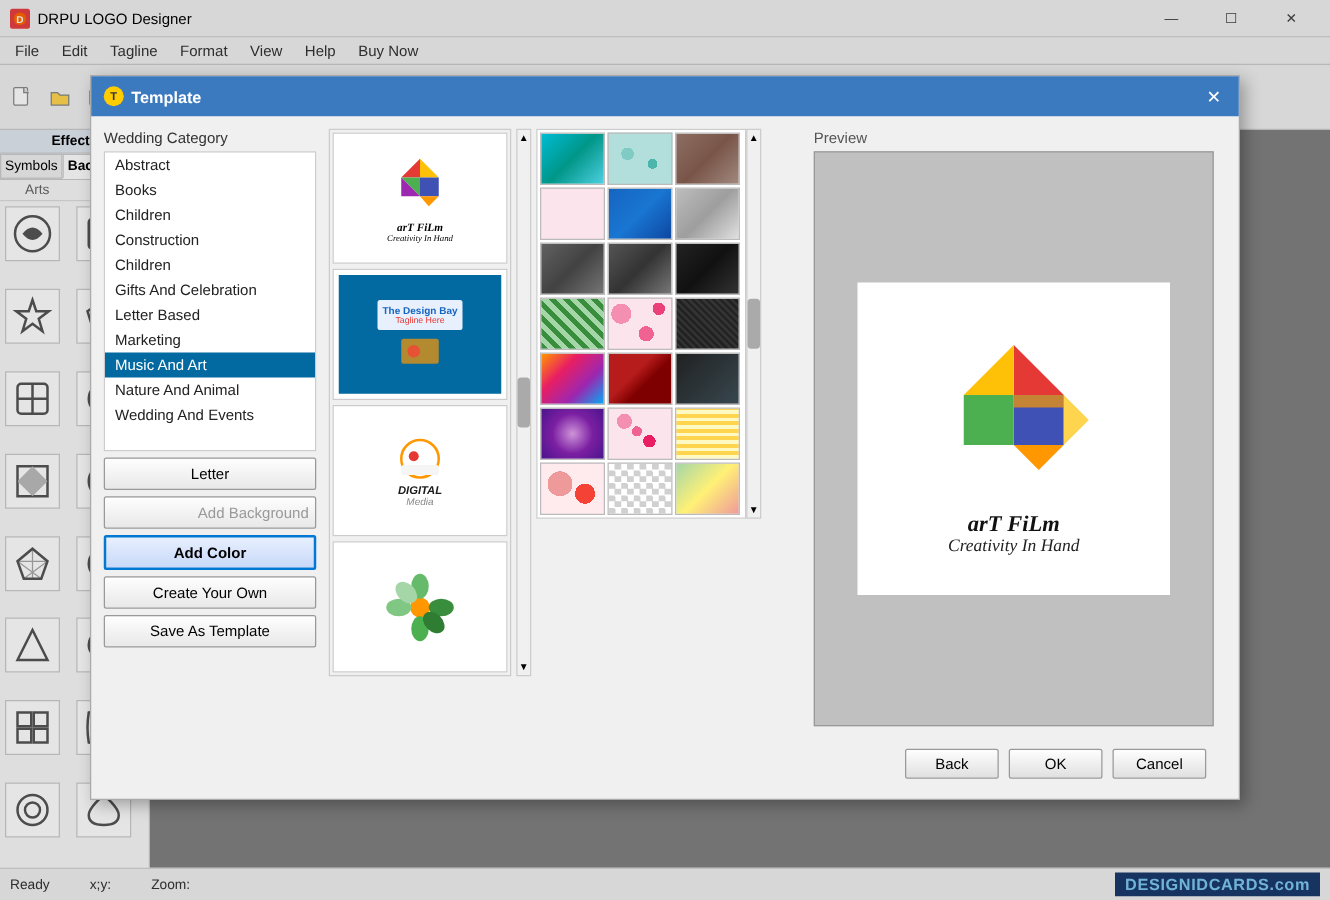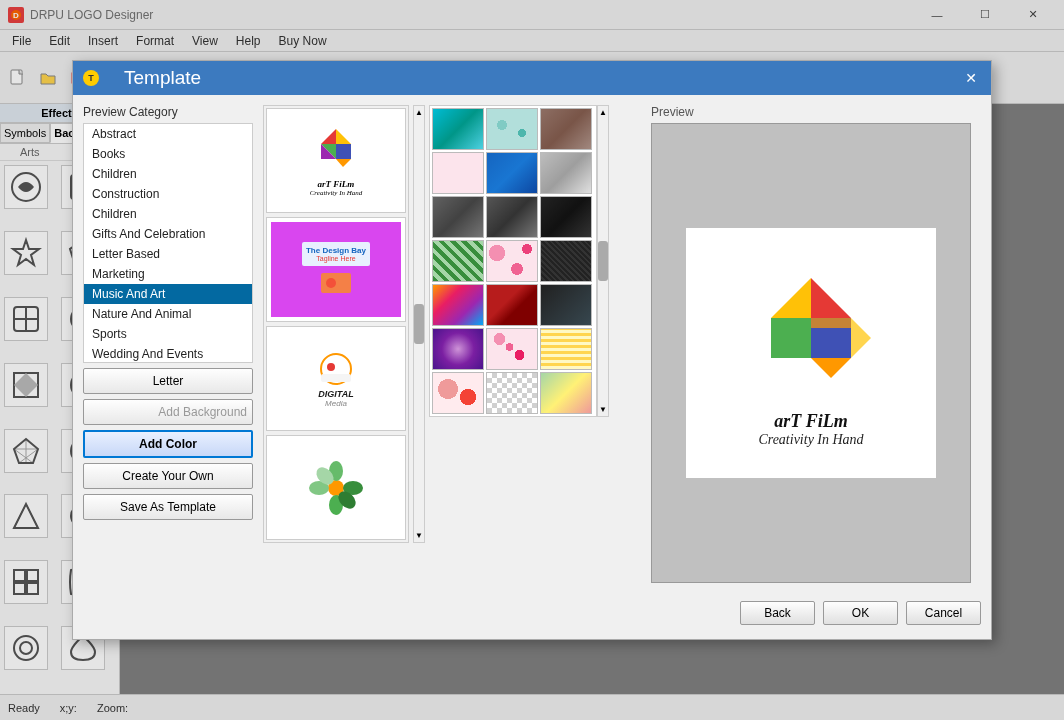--- a/index.html
+++ b/index.html
@@ -35,21 +35,21 @@
       border-radius: 2px;
       display: flex;
       align-items: center;
       justify-content: center;
       color: white;
       font-size: 10px;
       font-weight: bold;
     }
     .title-bar-title {
       font-size: 12px;
-      color: #737373;
+      color: #000000;
     }
     .title-bar-controls {
       display: flex;
       gap: 2px;
     }
     .title-btn {
       width: 46px;
       height: 30px;
       border: none;
       background: transparent;
@@ -192,21 +192,21 @@
       background: #f0f0f0;
       border-top: 1px solid #ccc;
       display: flex;
       align-items: center;
       padding: 0 8px;
       gap: 20px;
       font-size: 11px;
       color: #333;
       justify-content: space-between;
     }
-    .status-left { display: flex; gap: 20px; text-align: center; }
+    .status-left { display: flex; gap: 32px; text-align: center; }
     .status-brand {
       background: #1a3a6b;
       color: white;
       padding: 2px 8px;
       font-size: 13px;
       font-weight: bold;
       letter-spacing: 0.5px;
     }
     .status-brand span { color: #7ec8f0; }
 
@@ -247,23 +247,22 @@
       background: #ffcc00;
       border-radius: 50%;
       display: flex;
       align-items: center;
       justify-content: center;
       font-size: 9px;
       color: #333;
       font-weight: bold;
     }
     .dialog-title-text {
-      font-size: 19px;
-      font-weight: normal;
-      margin-left: 19px;
+      font-size: 13px;
+      font-weight: bold;
     }
     .dialog-close-btn {
       width: 20px;
       height: 20px;
       background: transparent;
       border: none;
       color: white;
       cursor: pointer;
       display: flex;
       align-items: center;
@@ -372,21 +371,21 @@
       align-items: center;
       justify-content: center;
       position: relative;
     }
 
     
     .dialog-footer {
       display: flex;
       justify-content: flex-end;
       gap: 8px;
-      padding: 8px 10px;
+      padding: 8px 26px;
     }
     .footer-btn {
       min-width: 75px;
       padding: 4px 16px;
       border: 1px solid #999;
       background: linear-gradient(to bottom, #fefefe, #e0e0e0);
       cursor: pointer;
       font-size: 12px;
       border-radius: 2px;
     }
@@ -426,21 +425,21 @@
   <div class="title-bar-controls">
     <button class="title-btn">—</button>
     <button class="title-btn">☐</button>
     <button class="title-btn close">✕</button>
   </div>
 </div>
 
 <div class="menu-bar">
   <span class="menu-item">File</span>
   <span class="menu-item">Edit</span>
-  <span class="menu-item">Insert</span>
+  <span class="menu-item">Tagline</span>
   <span class="menu-item">Format</span>
   <span class="menu-item">View</span>
   <span class="menu-item">Help</span>
   <span class="menu-item">Buy Now</span>
 </div>
 
 <div class="toolbar">
   <button class="toolbar-btn">
     <svg width="18" height="18" viewBox="0 0 18 18">
         <rect x="2" y="1" width="11" height="14" rx="1" fill="white" stroke="#888"></rect>
@@ -607,49 +606,51 @@
     <div style="background:#808080; width:600px; height:400px;"></div>
   </div>
 </div>
 
 <div class="status-bar">
   <div class="status-left">
     <span>Ready</span>
     <span>x;y:</span>
     <span>Zoom:</span>
   </div>
+  <div class="status-brand">
+    <span>DESIGNIDCARDS</span><span style="color:#7ec8f0">.com</span>
+  </div>
 </div>
 
 <div class="dialog-overlay">
   <div class="dialog">
 
     <div class="dialog-title-bar">
       <div class="dialog-title-left">
         <div class="dialog-icon">T</div>
         <span class="dialog-title-text">Template</span>
       </div>
       <button class="dialog-close-btn">✕</button>
     </div>
 
     <div class="dialog-body">
 
       <div class="category-panel">
-        <div class="category-title">Preview Category</div>
+        <div class="category-title">Wedding Category</div>
         <div class="category-list">
           <div class="category-item">Abstract</div>
           <div class="category-item">Books</div>
           <div class="category-item">Children</div>
           <div class="category-item">Construction</div>
           <div class="category-item">Children</div>
           <div class="category-item">Gifts And Celebration</div>
           <div class="category-item">Letter Based</div>
           <div class="category-item">Marketing</div>
           <div class="category-item selected">Music And Art</div>
           <div class="category-item">Nature And Animal</div>
-          <div class="category-item">Sports</div>
           <div class="category-item">Wedding And Events</div>
 
         </div>
         <button class="btn-default">Letter</button>
         <button class="btn-add-bg" disabled="">Add Background</button>
         <button class="btn-add-color">Add Color</button>
         <button class="btn-create">Create Your Own</button>
         <button class="btn-save-tpl">Save As Template</button>
       </div>
 
@@ -670,21 +671,21 @@
                       <polygon points="40,20 55,20 55,35 40,35" fill="#3f51b5"></polygon>
                       <polygon points="40,35 55,35 47,43" fill="#ff9800"></polygon>
                       <polygon points="25,20 40,35 25,35" fill="#9c27b0"></polygon>
                     </svg>
                     <div style="font-family:serif; font-size:9px; font-style:italic; font-weight:bold;">arT FiLm</div>
                     <div style="font-family:serif; font-size:7px; font-style:italic;">Creativity In Hand</div>
                   </div>
                 </div>
 
                 <div class="template-card">
-                  <div style="width:130px; height:95px; background:#d946ef; display:flex; flex-direction:column; align-items:center; justify-content:center;">
+                  <div style="width:130px; height:95px; background:#0369a1; display:flex; flex-direction:column; align-items:center; justify-content:center;">
                     <div style="background:#e8f0fe; padding:4px; border-radius:2px; text-align:center;">
                       <div style="font-size:8px; font-weight:bold; color:#1565c0;">The Design Bay</div>
                       <div style="font-size:7px; color:#e53935;">Tagline Here</div>
                     </div>
                     <svg width="40" height="30" viewBox="0 0 40 30" style="margin-top:2px;">
                       <rect x="5" y="5" width="30" height="20" rx="2" fill="#ff9800" opacity="0.7"></rect>
                       <circle cx="15" cy="15" r="5" fill="#f44336" opacity="0.8"></circle>
                     </svg>
                   </div>
                 </div>

